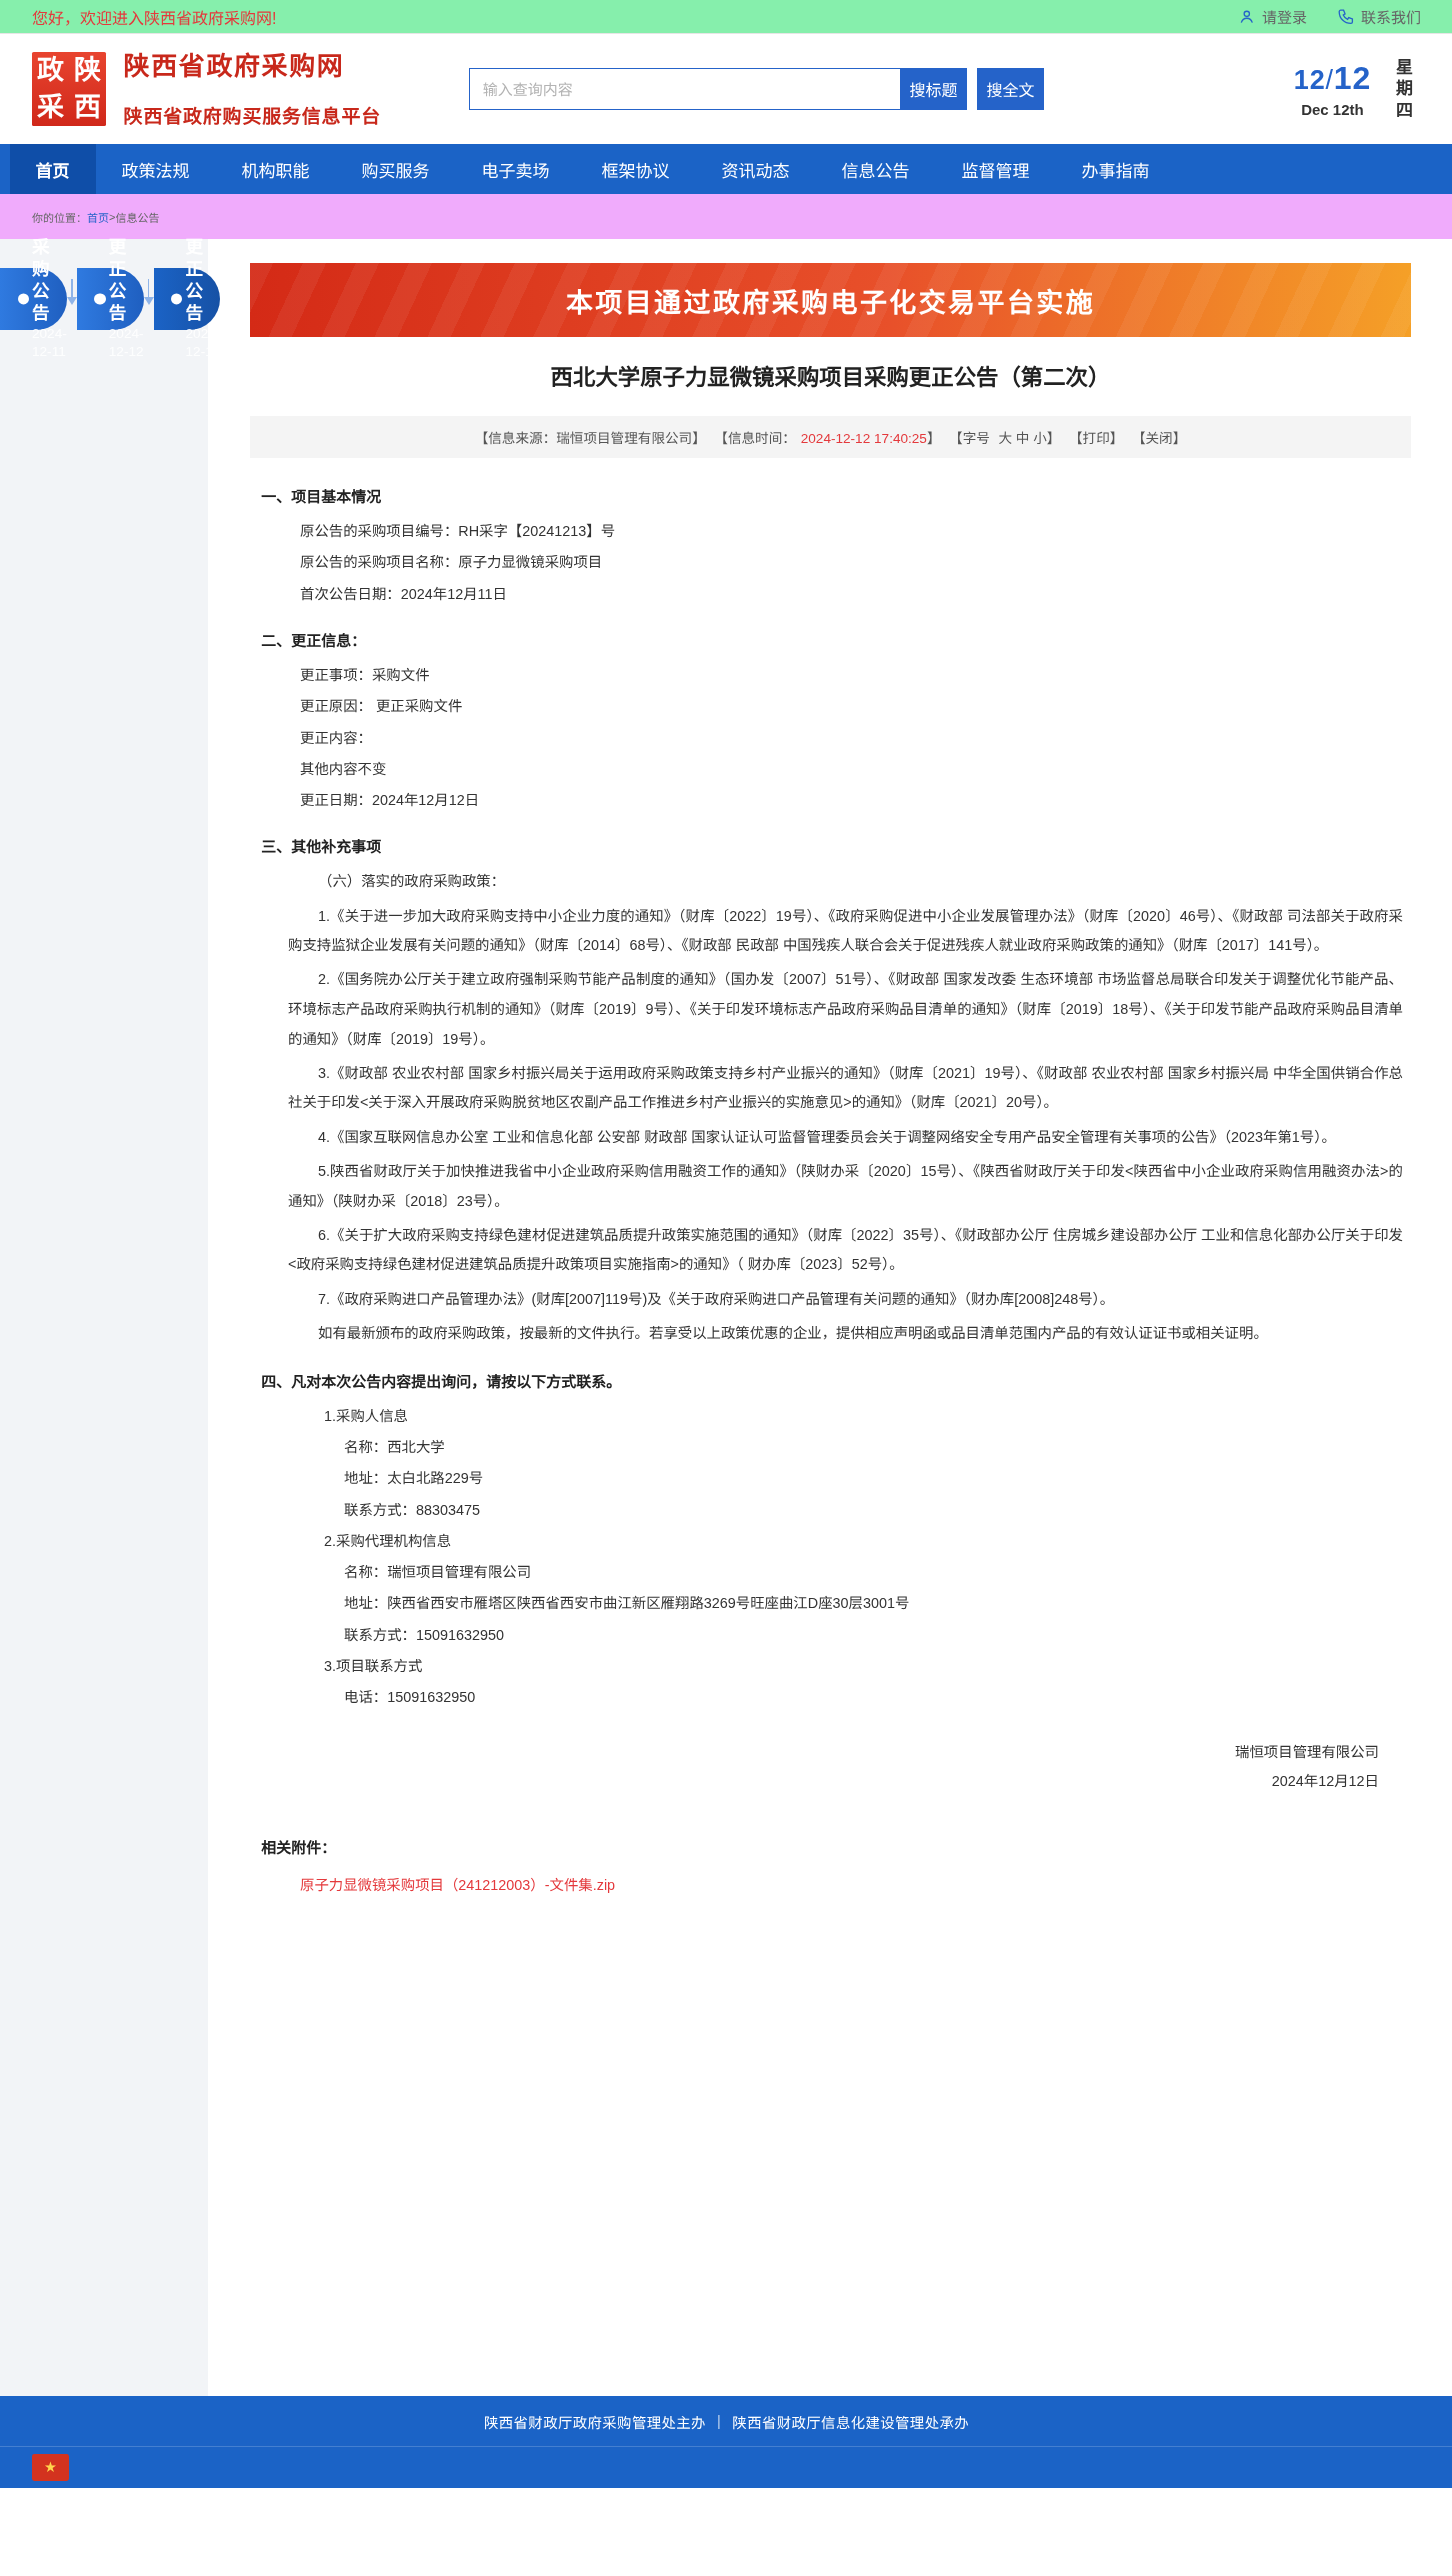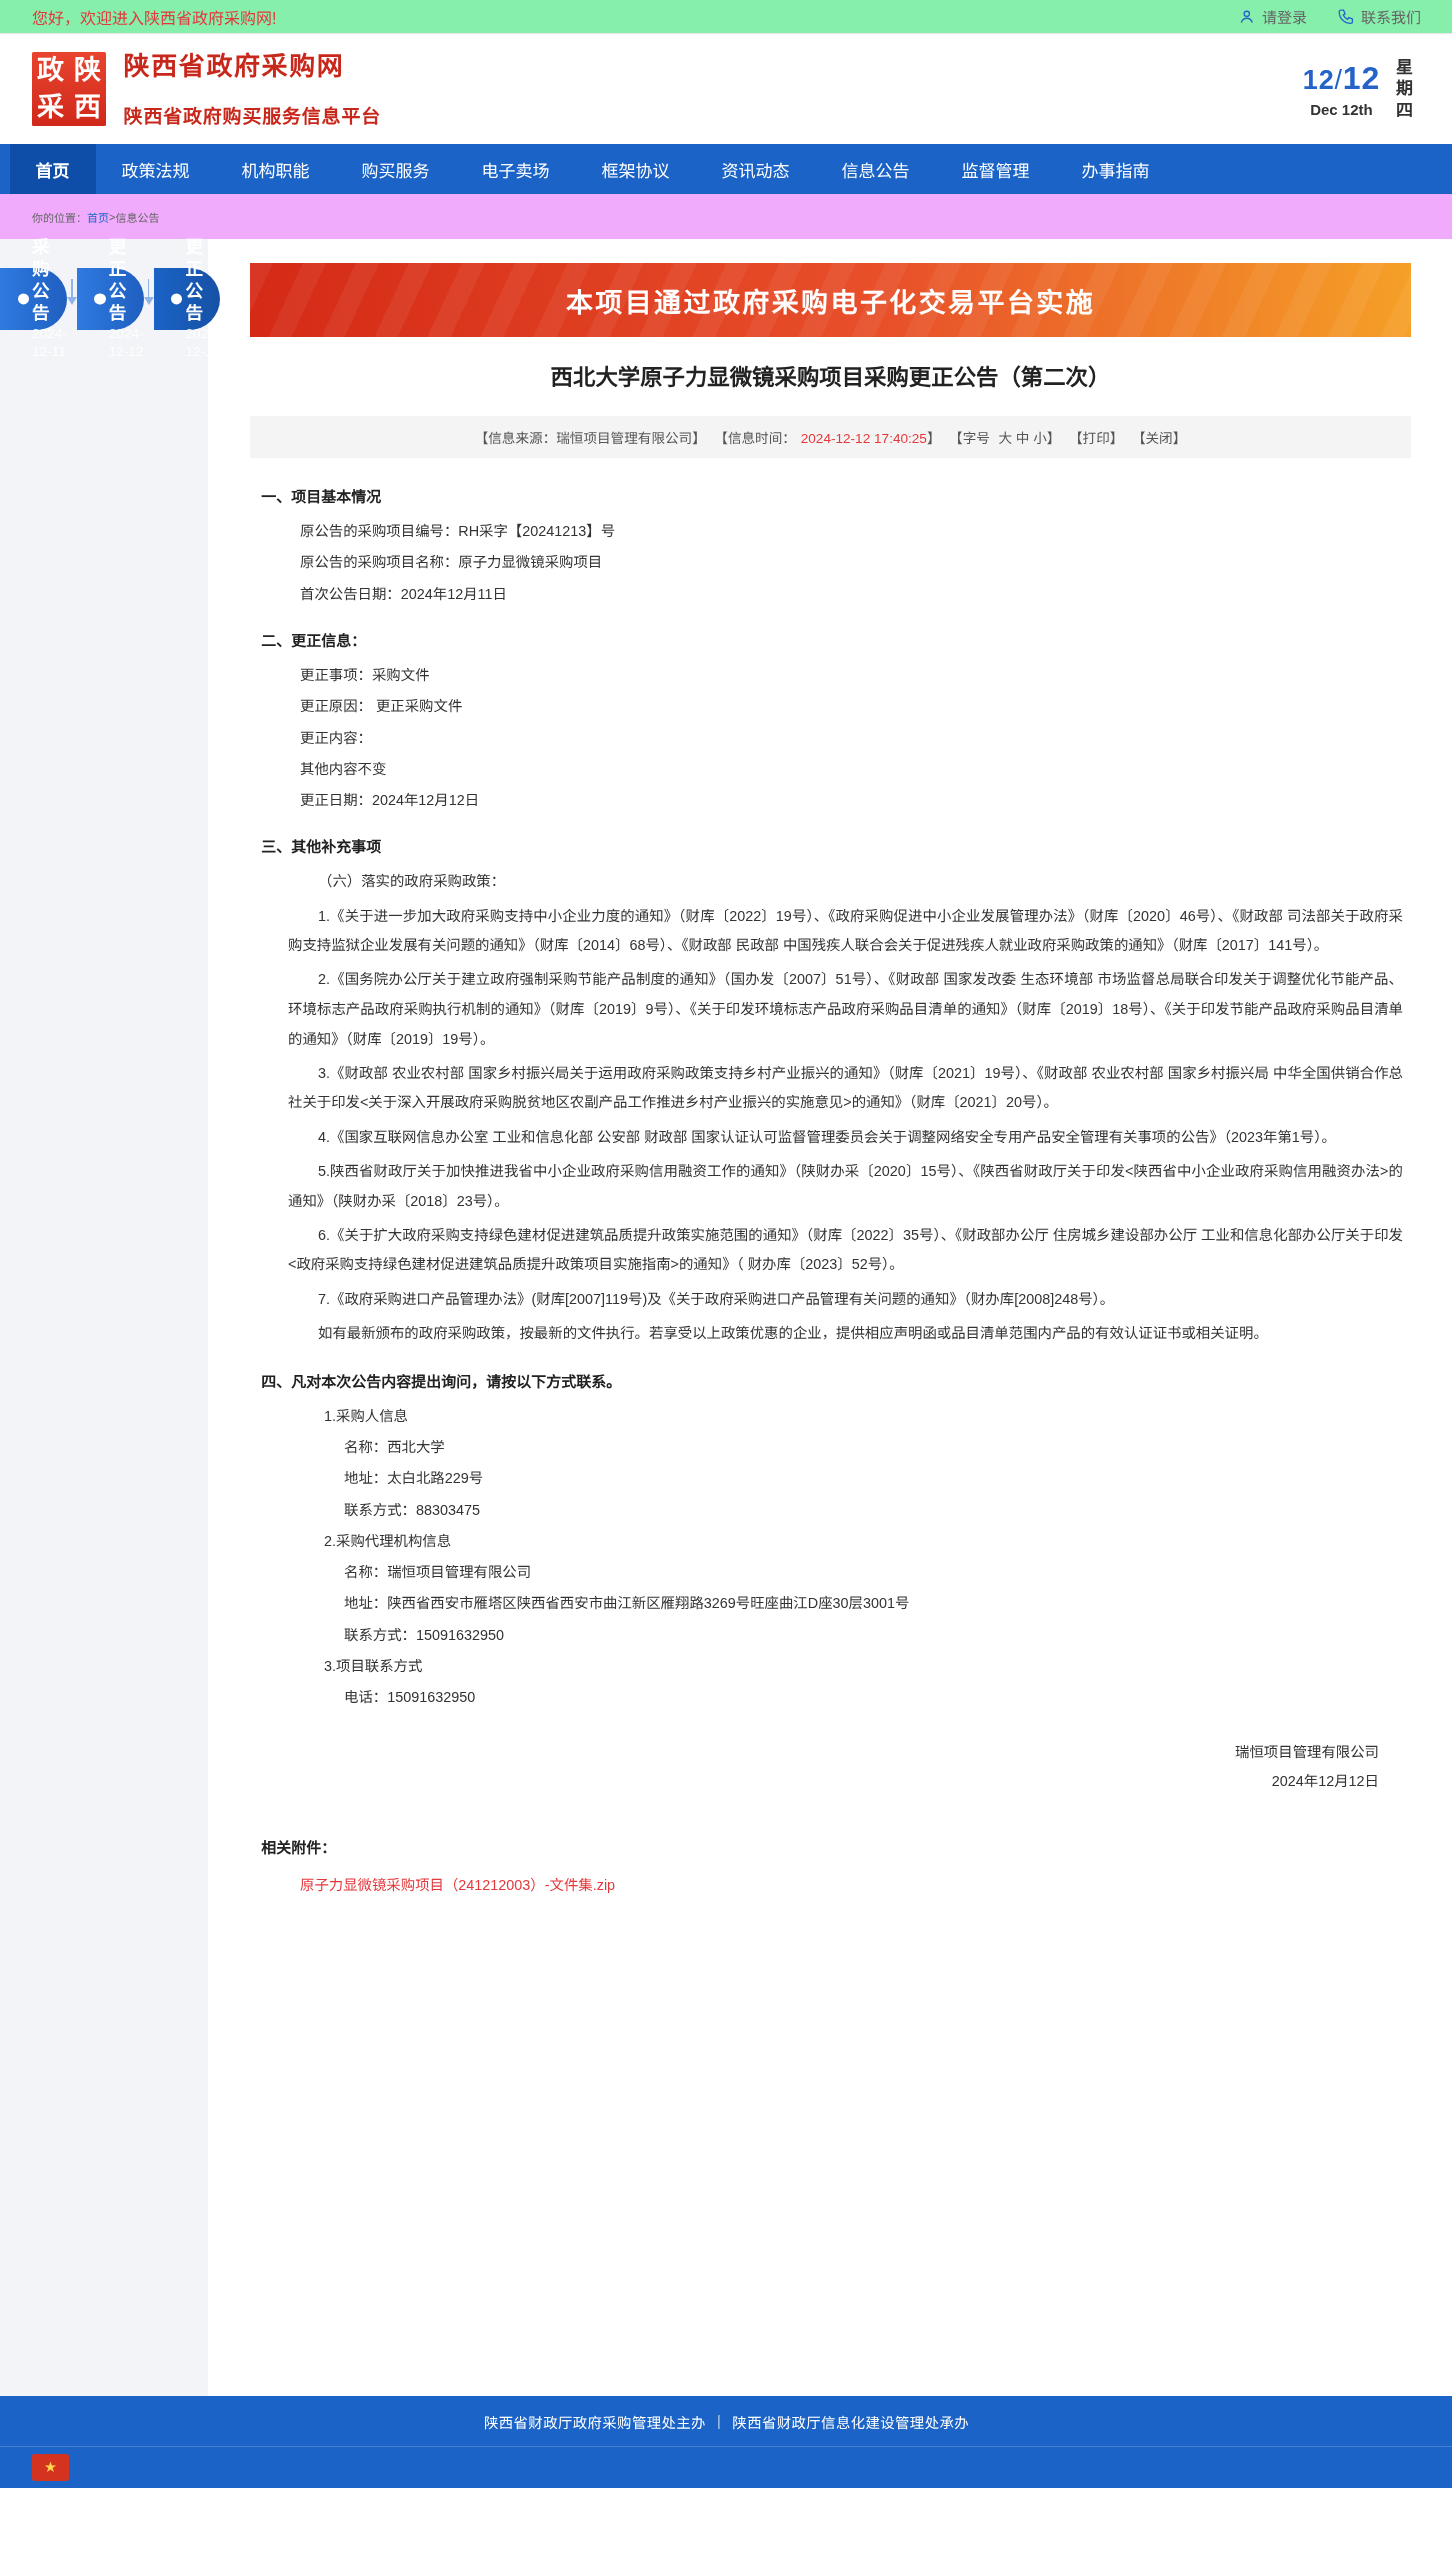--- a/index.html
+++ b/index.html
@@ -82,21 +82,21 @@
   .btn-search {
     height: 42px; min-width: 62px;
     background: #2563c9; color: #fff;
     border: none; font-size: 16px; cursor: pointer;
     font-family: "Liberation Sans", sans-serif;
     padding: 0 9.6px;
   }
   .btn-search.second { margin-left: 9.6px; }
   .date-box {
     margin-left: auto;
-    display: flex; align-items: center; gap: 16px;
+    display: flex; align-items: center; gap: 25px;
     padding-right: 8px;
   }
   .date-left { text-align: center; color: #2563c9; }
   .date-left .dnum { font-size: 27px; font-weight: bold; letter-spacing: 0.8px; }
   .date-left .dnum .slash { font-weight: normal; color:#2563c9; }
   .date-left .dnum .big { font-size: 32px; }
   .date-left .den { font-size: 15px; margin-top: 4.8px; color: #333; font-weight: bold;}
   .date-right { font-size: 17px; color: #333; line-height: 1.25; font-weight: bold; }
 
   
@@ -295,20 +295,25 @@
     <span>政</span>
     <span>陕</span>
     <span>采</span>
     <span>西</span>
   </div>
   <div class="logo-text">
     <div class="l1">陕西省政府采购网</div>
     <div class="l2">陕西省政府购买服务信息平台</div>
   </div>
 
+  <div class="search-wrap">
+    <input class="search-input" type="text" placeholder="输入查询内容" style="">
+    <button class="btn-search">搜标题</button>
+    <button class="btn-search second">搜全文</button>
+  </div>
 
   <div class="date-box">
     <div class="date-left">
       <div class="dnum">
         <span>12</span><span class="slash">/</span><span class="big">12</span>
       </div>
       <div class="den">Dec 12th</div>
     </div>
     <div class="date-right">
       <div>星</div>

